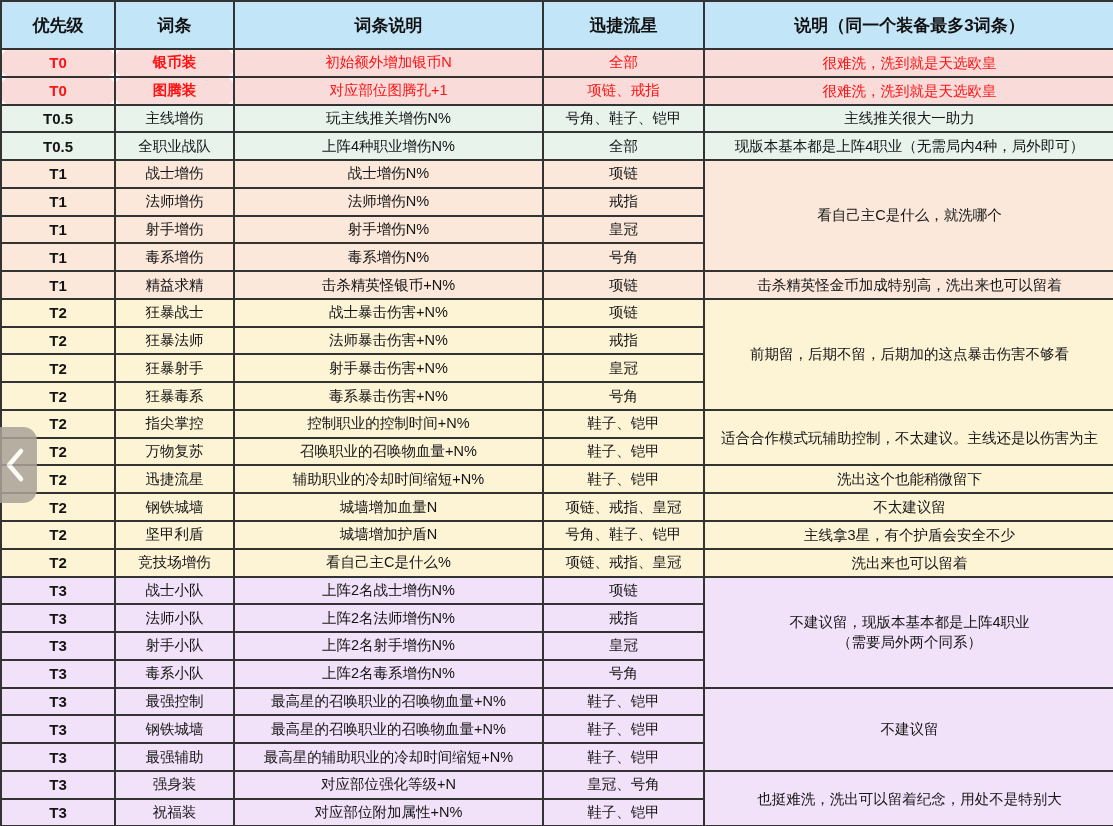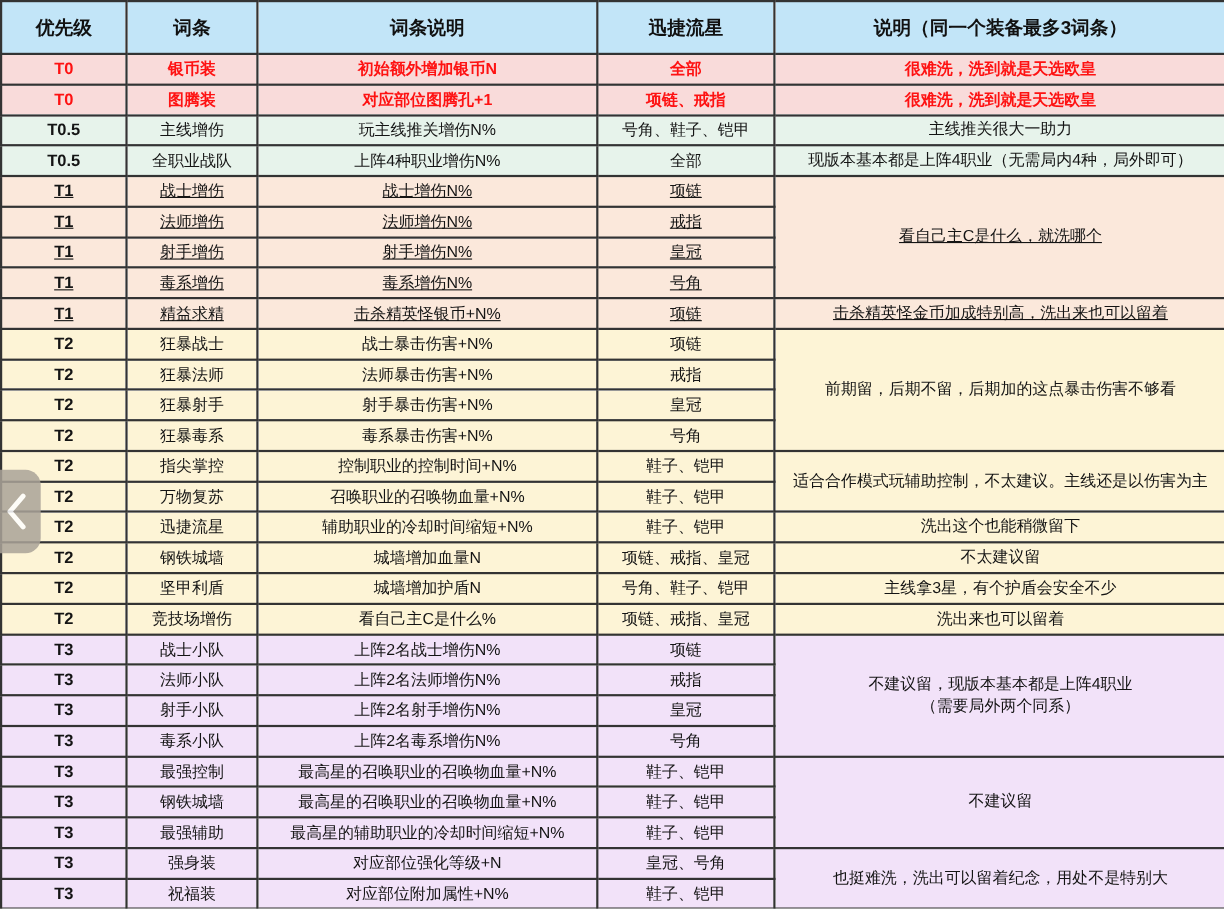--- a/index.html
+++ b/index.html
@@ -35,24 +35,24 @@
   tbody tr { height: 27.78px; }
   th {
     background: var(--header_bg, #c2e5f8);
     font-size: 17px;
     font-weight: 700;
     color: #111;
   }
   td { font-size: 14.5px; }
   td.tier-cell { font-weight: 700; font-size: 15px; }
   td.note-cell { white-space: pre-line; line-height: 1.4; }
-  tr.tier-t0 td { background: var(--t0_bg, #f9dbda); color: var(--t0_text, #fe1212); font-weight: bold; }
-  tr.tier-t0 td.tier-cell, tr.tier-t0 td.entry-cell { font-weight: 700; }
+  tr.tier-t0 td { background: var(--t0_bg, #f9dbda); color: var(--t0_text, #fe1212); }
+  tr.tier-t0 td.tier-cell, tr.tier-t0 td.entry-cell { font-weight: 700; border-radius: 10px; }
   tr.tier-t05 td { background: var(--t05_bg, #e7f3eb); }
-  tr.tier-t1 td { background: var(--t1_bg, #fbe8db); text-decoration: underline; }
+  tr.tier-t1 td { background: var(--t1_bg, #fbe8db); }
   tr.tier-t2 td { background: var(--t2_bg, #fdf4d6); }
   tr.tier-t3 td { background: var(--t3_bg, #f2e2f9); }
   .back-btn {
     position: absolute;
     left: 0;
     top: 427px;
     width: 37px;
     height: 76px;
     background: var(--back_button_bg, #aaa398);
     opacity: 0.85;

